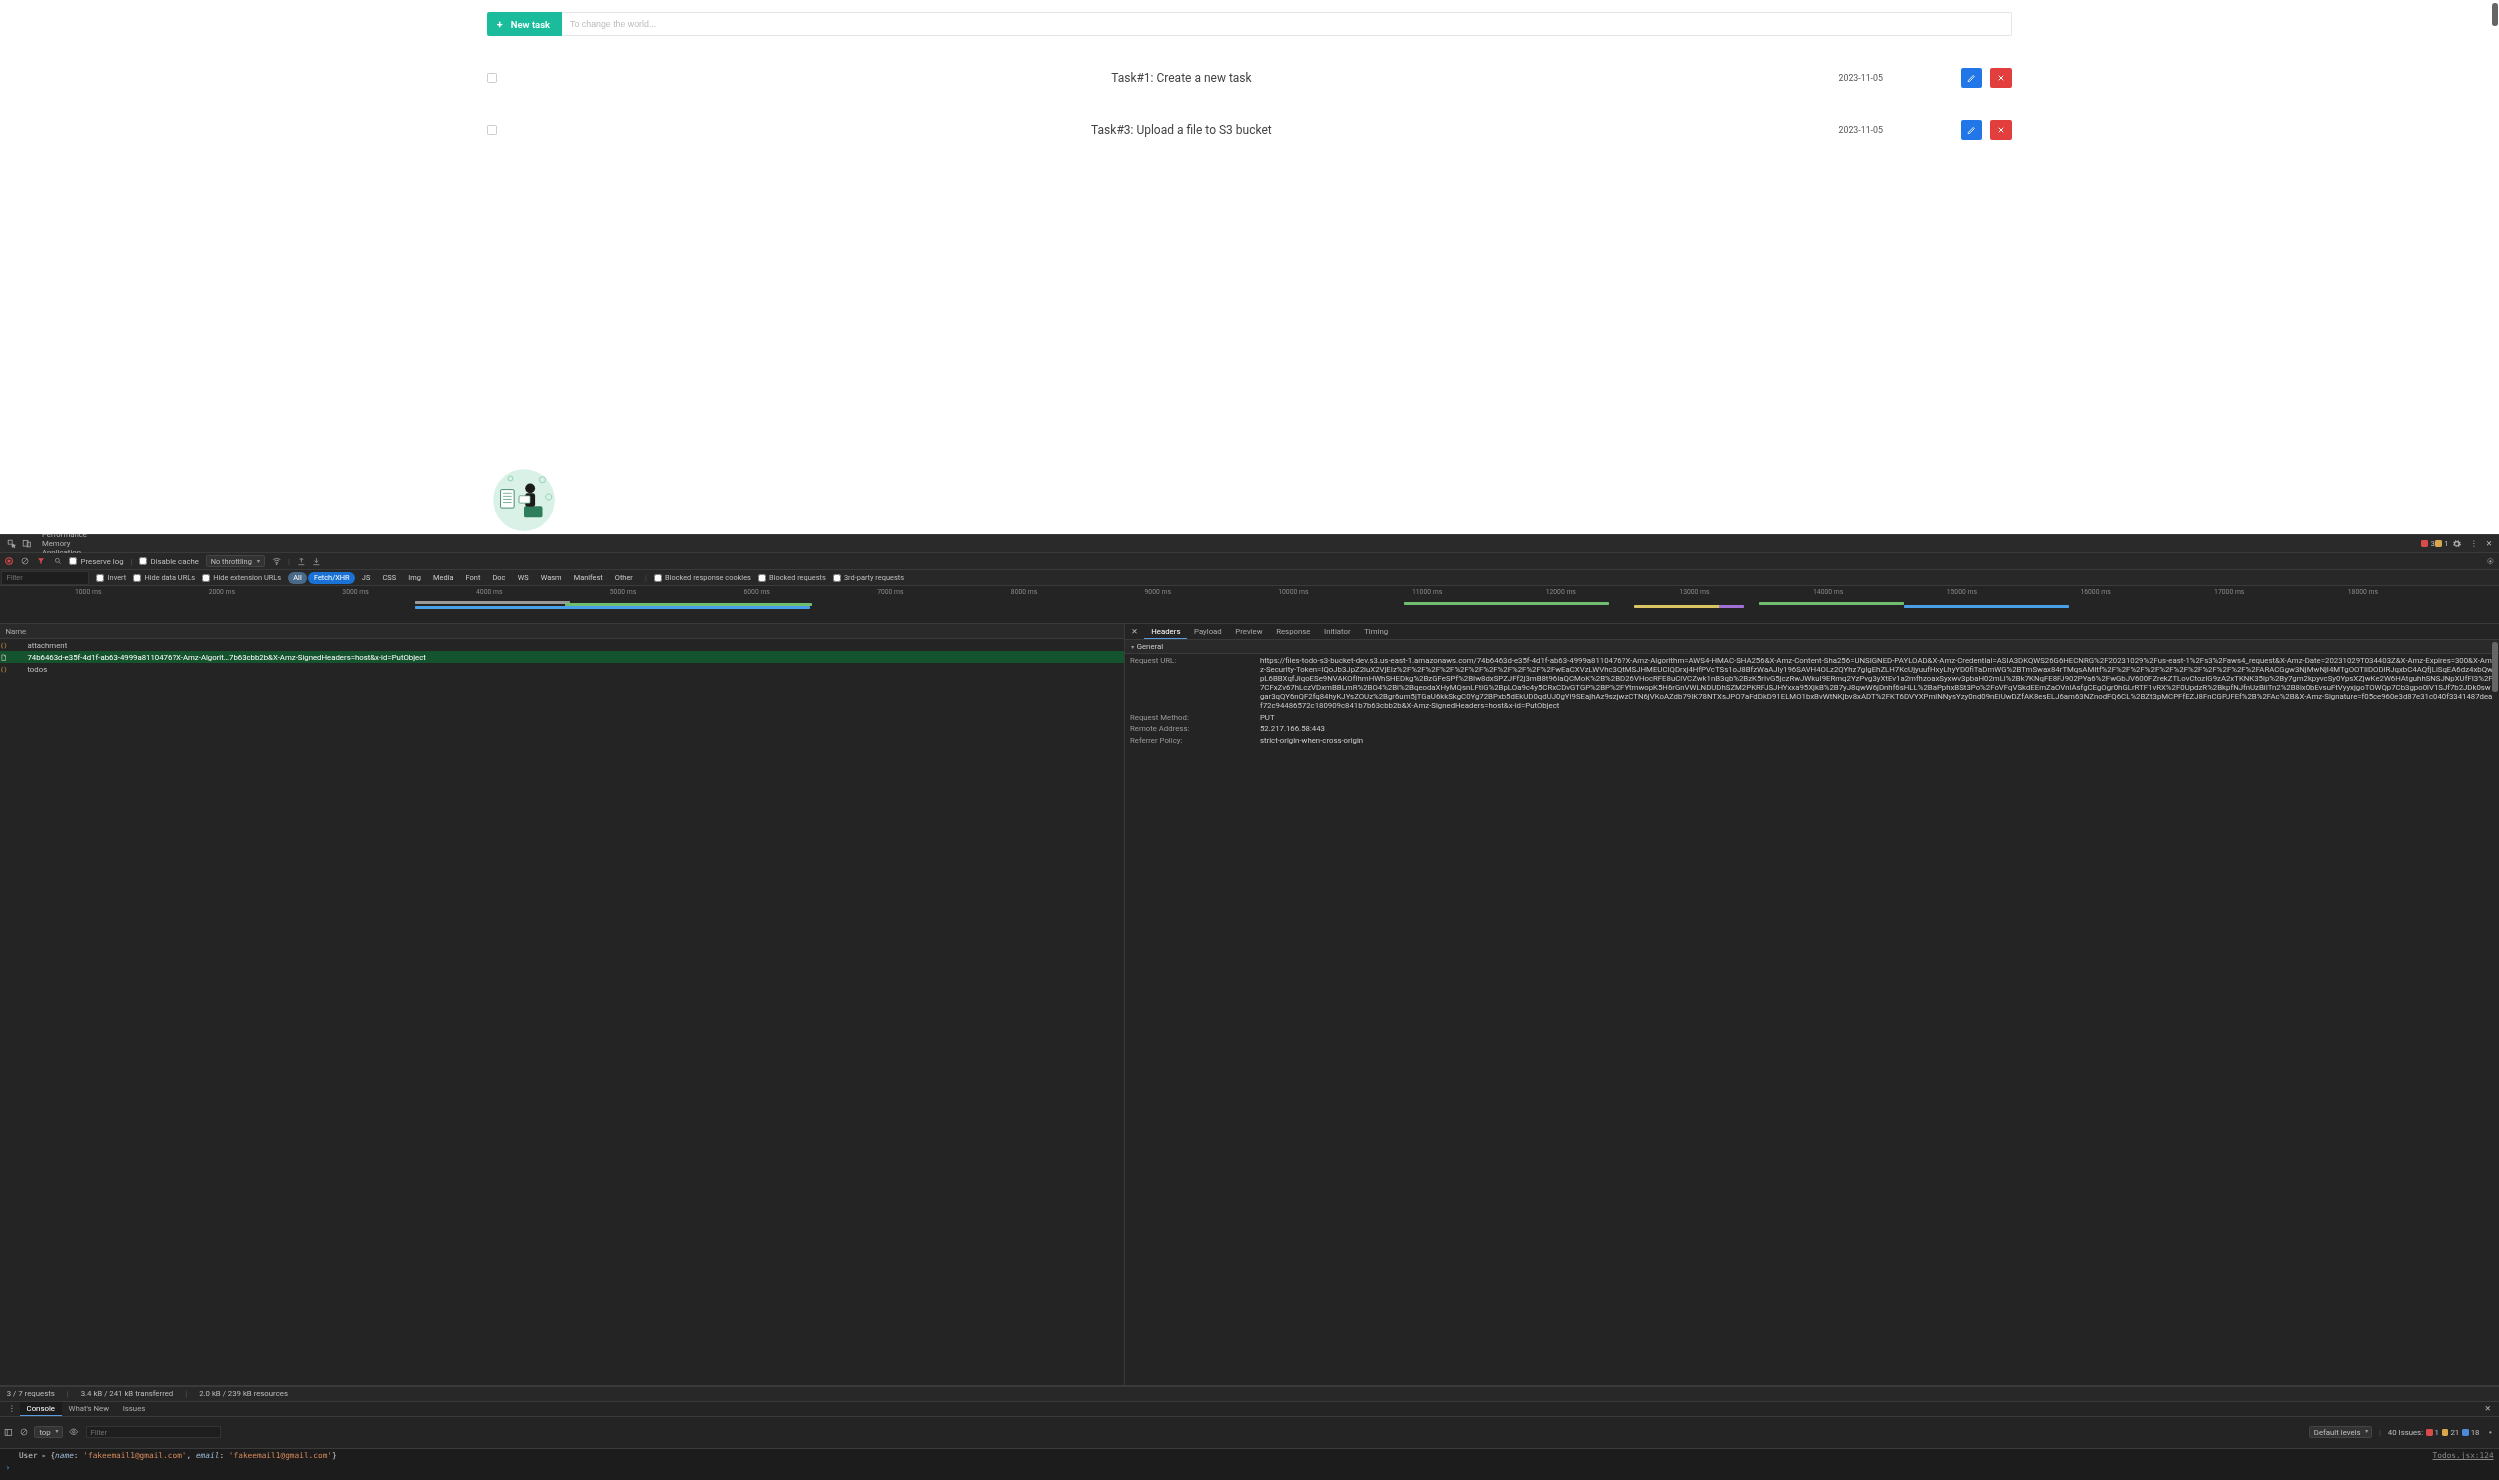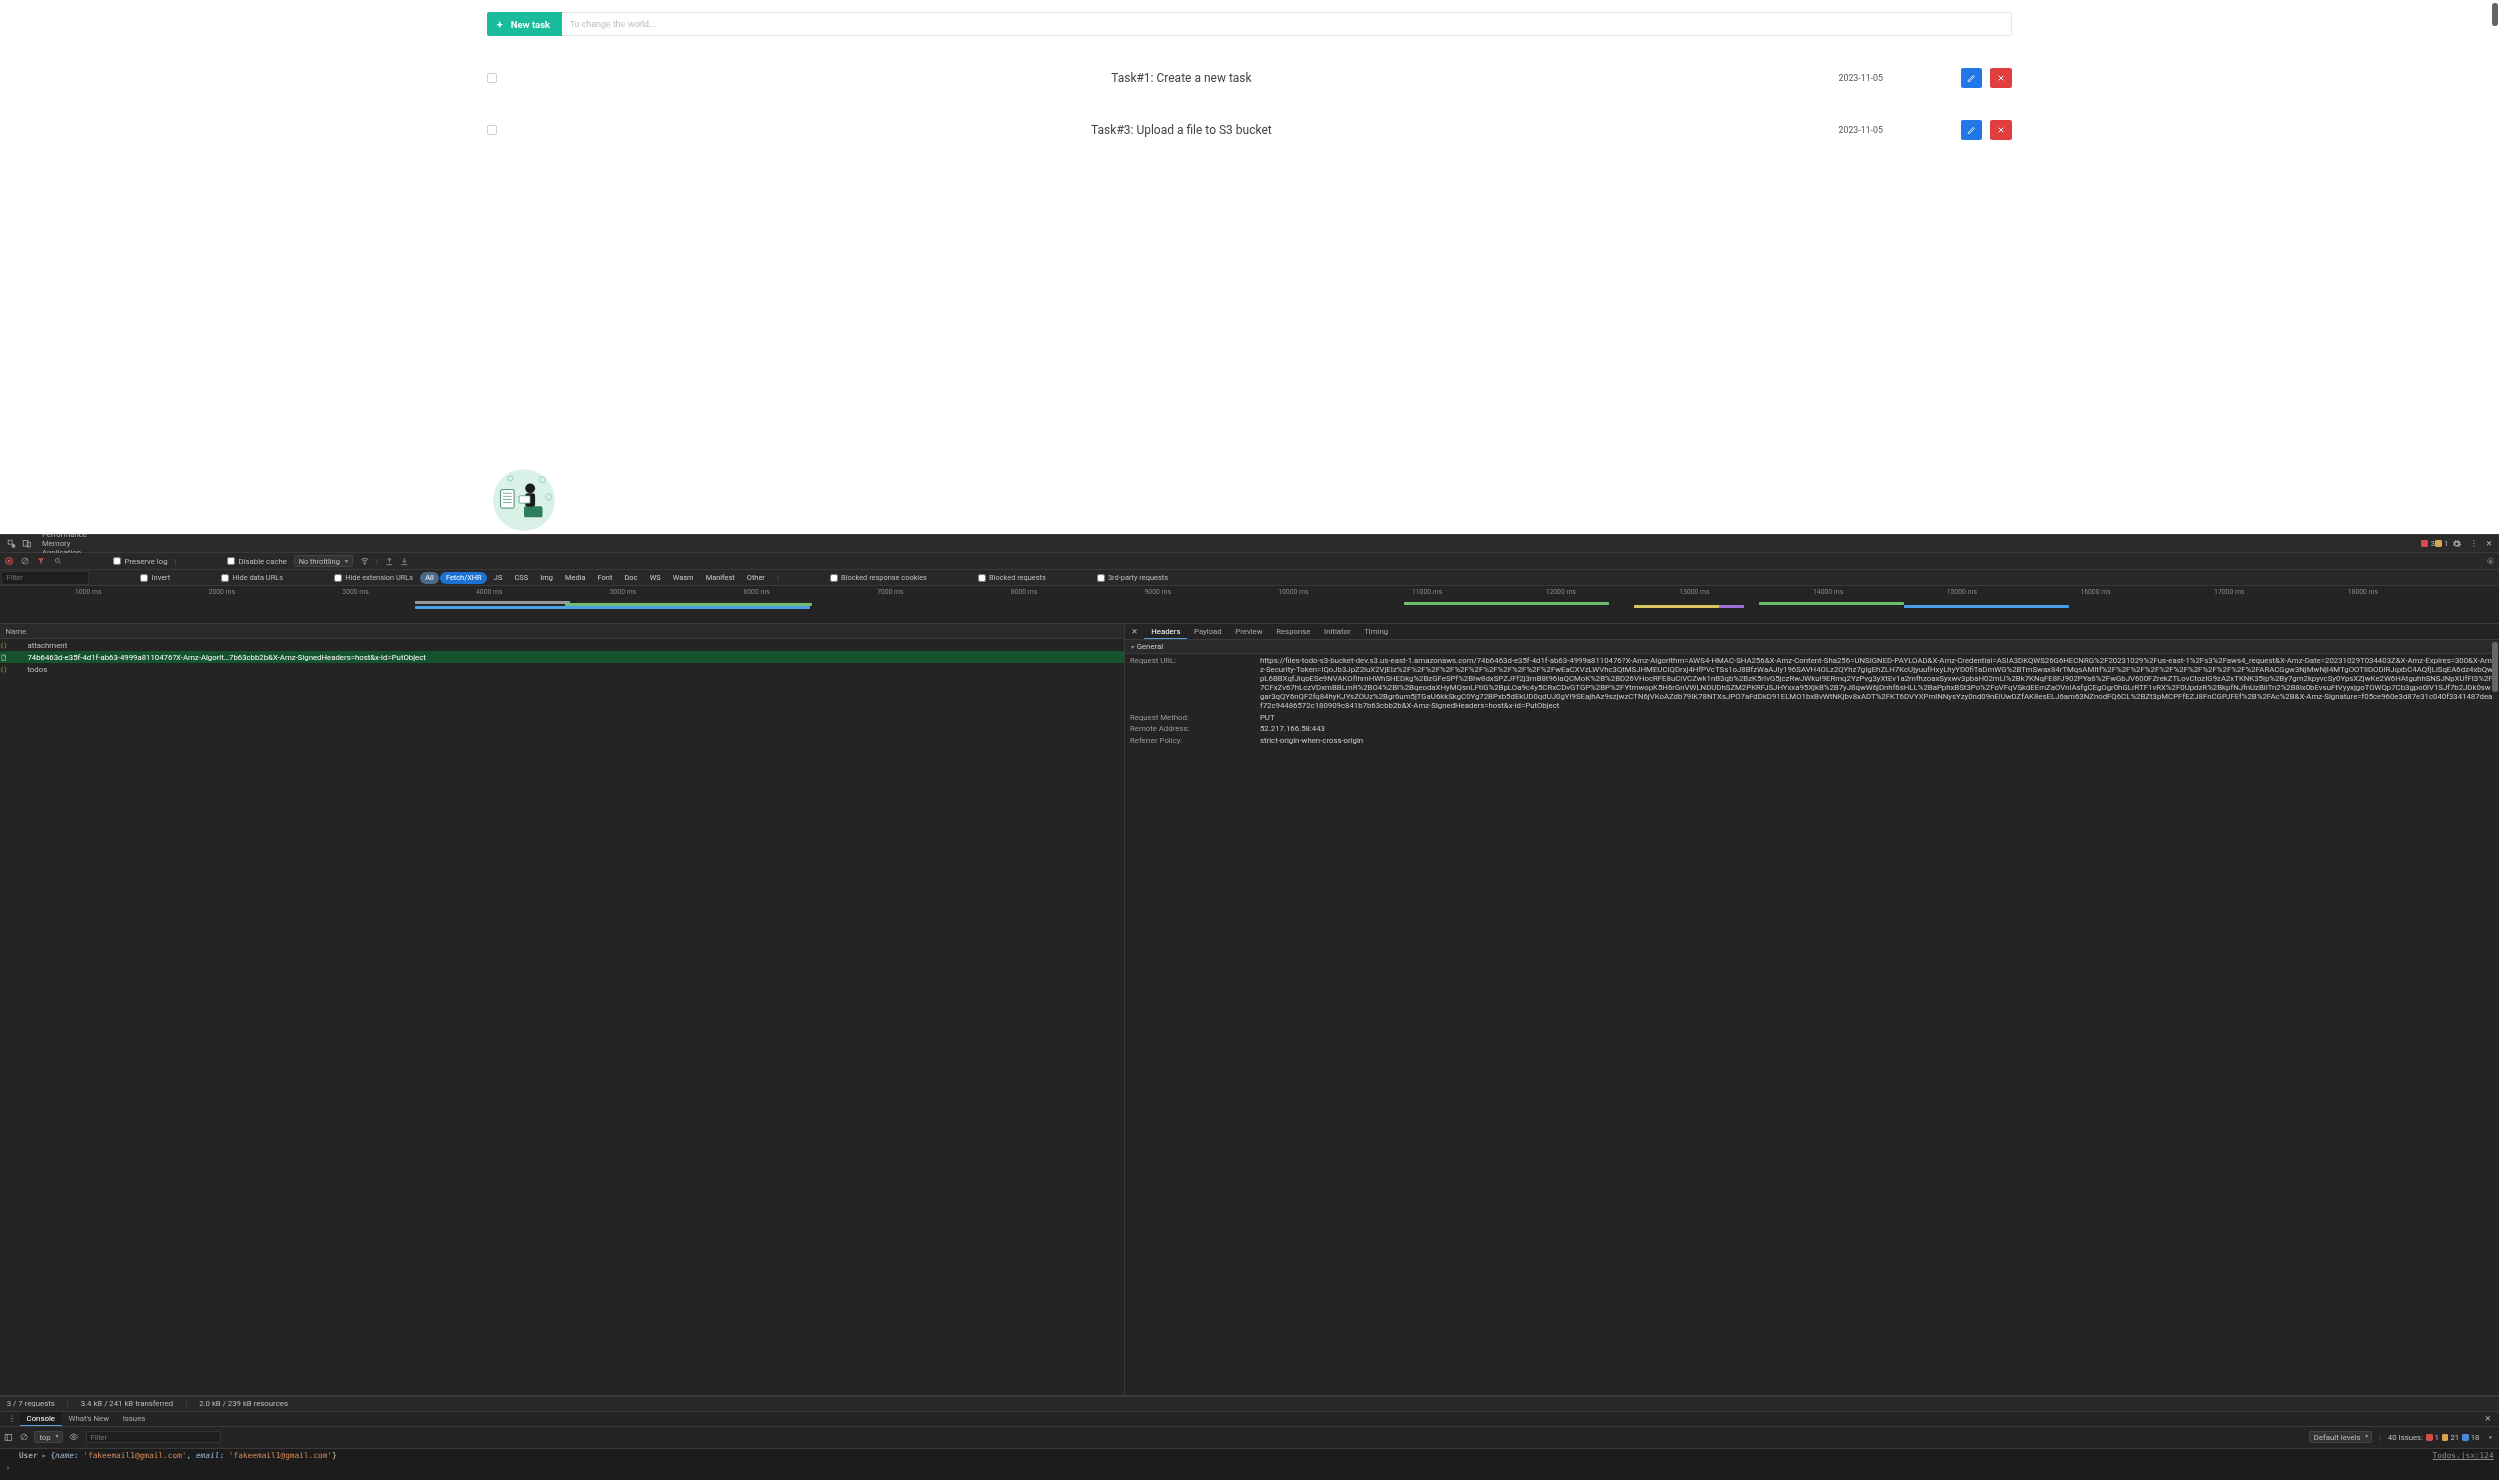--- a/index.html
+++ b/index.html
@@ -149,21 +149,21 @@
   background: #282828;
   border-bottom: 0.7px solid #3a3a3a;
   padding: 0 4px;
   gap: 6.8px;
 }
 .nw-toolbar .tb-icon {
   width: 9.5px; height: 9.5px; display: flex; align-items: center; justify-content: center; cursor: pointer;
 }
 .tb-icon.record { color: #d84b4b; }
 .tb-icon.filter { color: #d84b4b; }
-.chk { display: flex; align-items: center; gap: 3.4px; margin-left: 44px; }
+.chk { display: flex; align-items: center; gap: 3.4px; }
 .chk input { width: 8px; height: 8px; accent-color: #555; }
 .select-like {
   background: #333; border: 0.7px solid #444; padding: 0.7px 12px 0.7px 4px;
   border-radius: 1.4px; font-size: 7.4px; position: relative;
 }
 .select-like::after { content: "▼"; font-size: 5.4px; position: absolute; right: 2.7px; top: 2px; color: #999; }
 
 
 .nw-filter {
   display: flex;
@@ -305,21 +305,21 @@
   padding: 0 6.8px; height: 100%; display: flex; align-items: center; cursor: pointer; color: #aaa;
 }
 .drawer-tab.active {
   color: #fff;
   background: #1c1c1c;
   border-bottom: 1.4px solid #5a9ce0;
 }
 .drawer-tabs .right-x { margin-left: auto; padding: 0 4px; cursor: pointer; }
 
 .console-toolbar {
-  height: 23px; display: flex; align-items: center; gap: 6.8px;
+  height: 33px; display: flex; align-items: center; gap: 6.8px;
   padding: 0 4px; border-top: 0.7px solid #3a3a3a; border-bottom: 0.7px solid #3a3a3a;
 }
 .console-toolbar input.cfilter {
   flex: 0 0 135px; background: #1e1e1e; border: 0.7px solid #333;
   padding: 0.7px 4px; font-size: 7.4px; color: #aaa; outline: none;
 }
 .console-toolbar .dd {
   background: #333; border: 0.7px solid #444; padding: 0.7px 10.8px 0.7px 4px;
   position: relative; border-radius: 1.4px;
 }

